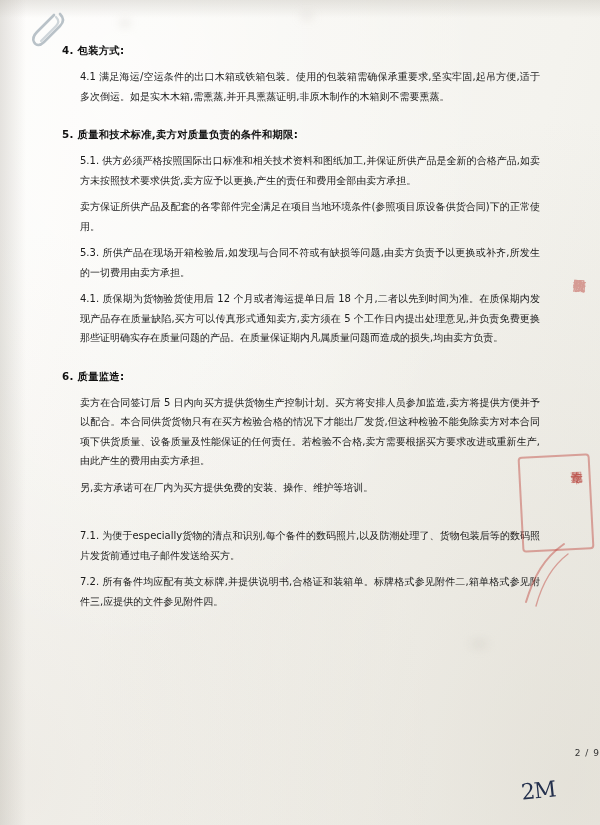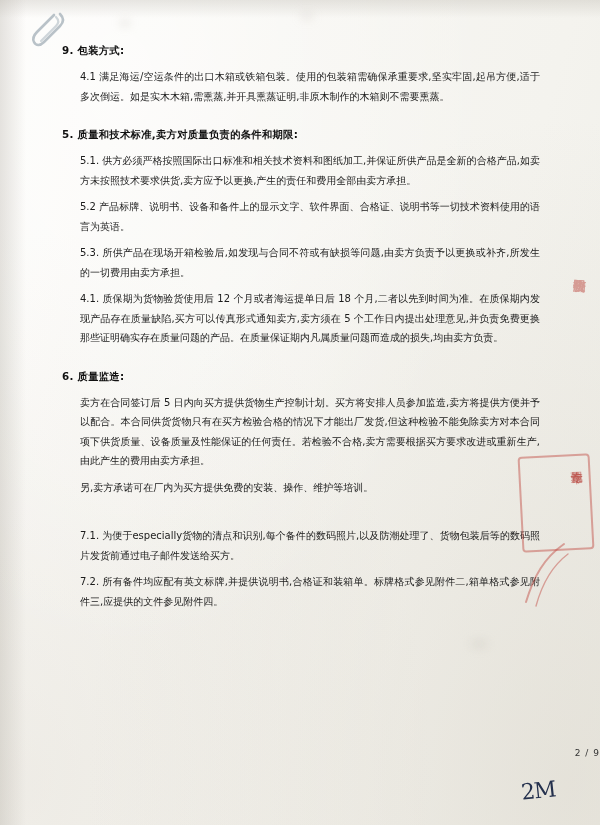--- a/index.html
+++ b/index.html
@@ -173,28 +173,28 @@
     <path d="M26 9 C29 12 29 15 26 18 L11 33" fill="none" stroke="#cfd6da" stroke-width="2.2" stroke-linecap="round"></path>
   </svg>
 
   <div class="smudge" style="left:120px; top:20px; width:10px; height:6px; background:rgba(180,175,165,0.35);"></div>
   <div class="smudge" style="left:300px; top:14px; width:14px; height:5px; background:rgba(185,180,170,0.3);"></div>
   <div class="smudge" style="left:470px; top:640px; width:18px; height:8px; background:rgba(190,185,175,0.28);"></div>
 
   <div class="content">
 
     <div class="section gap-lg">
-      <div class="sec-head">9. 包装方式:</div>
+      <div class="sec-head">4. 包装方式:</div>
       <p class="para">4.1 满足海运/空运条件的出口木箱或铁箱包装。使用的包装箱需确保承重要求,坚实牢固,起吊方便,适于多次倒运。如是实木木箱,需熏蒸,并开具熏蒸证明,非原木制作的木箱则不需要熏蒸。</p>
     </div>
 
     <div class="section gap-lg">
       <div class="sec-head">5. 质量和技术标准,卖方对质量负责的条件和期限:</div>
       <p class="para">5.1. 供方必须严格按照国际出口标准和相关技术资料和图纸加工,并保证所供产品是全新的合格产品,如卖方未按照技术要求供货,卖方应予以更换,产生的责任和费用全部由卖方承担。</p>
-      <p class="para">5.2 产品标牌、说明书、设备和备件上的显示文字、软件界面、合格证、说明书等一切技术资料使用的语言为英语。</p>
+      <p class="para">卖方保证所供产品及配套的各零部件完全满足在项目当地环境条件(参照项目原设备供货合同)下的正常使用。</p>
       <p class="para">5.3. 所供产品在现场开箱检验后,如发现与合同不符或有缺损等问题,由卖方负责予以更换或补齐,所发生的一切费用由卖方承担。</p>
       <p class="para">4.1. 质保期为货物验货使用后 12 个月或者海运提单日后 18 个月,二者以先到时间为准。在质保期内发现产品存在质量缺陷,买方可以传真形式通知卖方,卖方须在 5 个工作日内提出处理意见,并负责免费更换那些证明确实存在质量问题的产品。在质量保证期内凡属质量问题而造成的损失,均由卖方负责。</p>
     </div>
 
     <div class="section gap-md">
       <div class="sec-head">6. 质量监造:</div>
       <p class="para">卖方在合同签订后 5 日内向买方提供货物生产控制计划。买方将安排人员参加监造,卖方将提供方便并予以配合。本合同供货货物只有在买方检验合格的情况下才能出厂发货,但这种检验不能免除卖方对本合同项下供货质量、设备质量及性能保证的任何责任。若检验不合格,卖方需要根据买方要求改进或重新生产,由此产生的费用由卖方承担。</p>
       <p class="para">另,卖方承诺可在厂内为买方提供免费的安装、操作、维护等培训。</p>
     </div>
 

